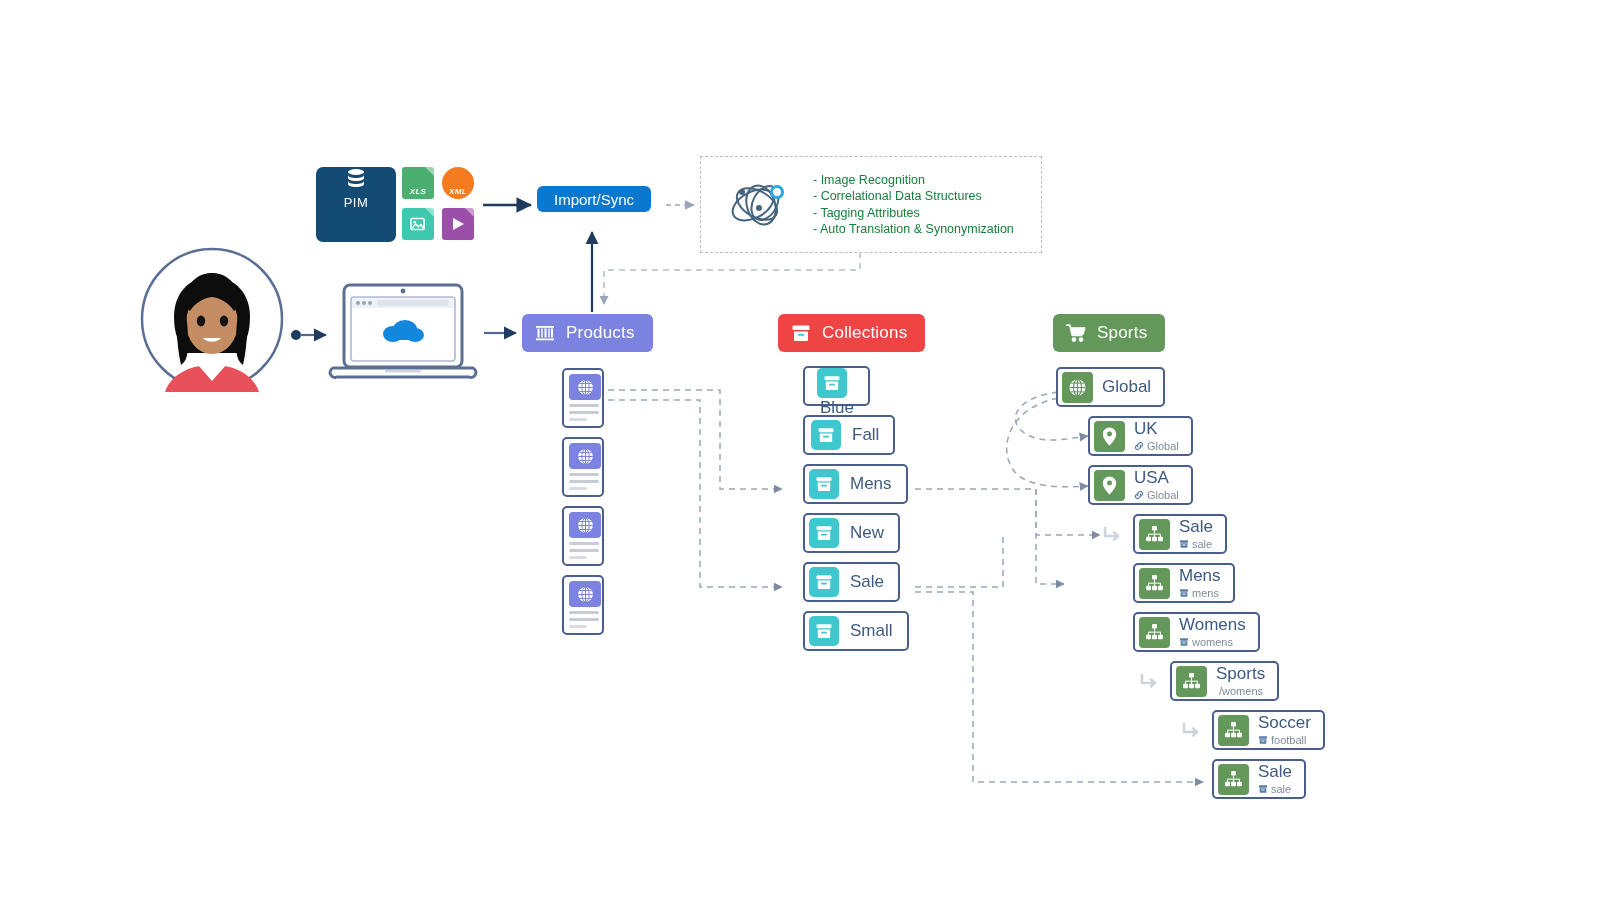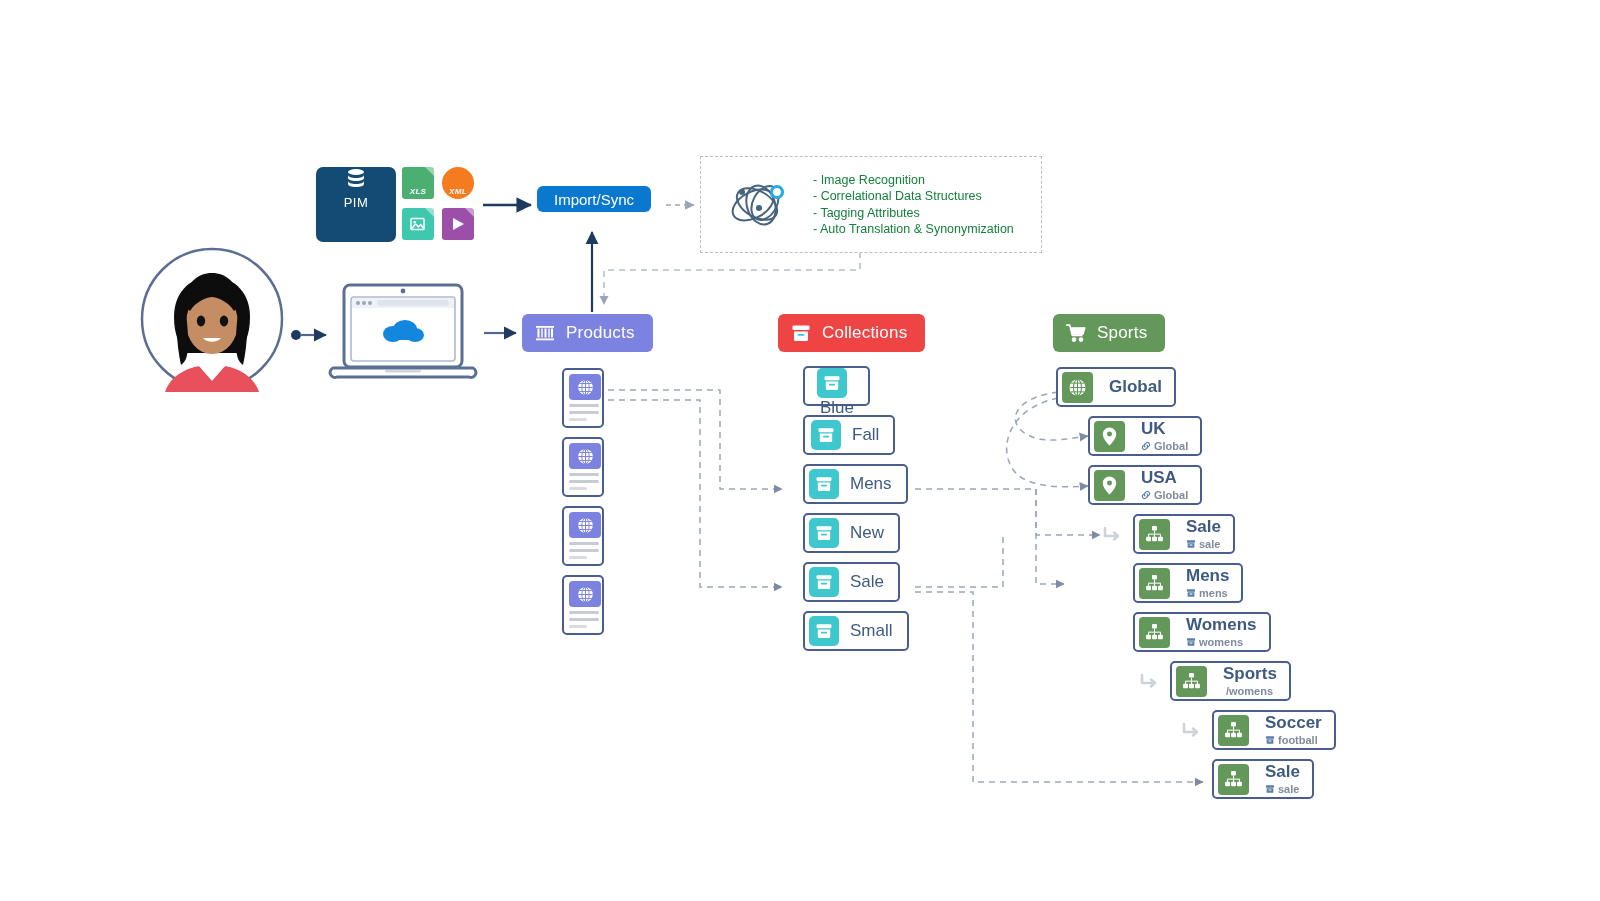--- a/index.html
+++ b/index.html
@@ -86,21 +86,21 @@
   .cnode .ctxt{font-size:17px;color:#3e5a80;margin-left:11px;white-space:nowrap;}
 
   
   .snode{
     height:40px;background:#fff;border:2px solid #4a5d8f;border-radius:5px;box-sizing:border-box;
     display:flex;align-items:center;padding:0 12px 0 4px;
   }
   .snode .sico{
     width:31px;height:31px;border-radius:4px;background:#63985a;display:flex;align-items:center;justify-content:center;flex:none;
   }
-  .snode .stext{margin-left:16px;display:flex;flex-direction:column;justify-content:flex-start;line-height:1;font-weight:bold;}
+  .snode .stext{margin-left:9px;display:flex;flex-direction:column;justify-content:flex-start;line-height:1;}
   .snode .stitle{font-size:17px;color:#3e5a80;white-space:nowrap;line-height:18px;}
   .snode .ssub{font-size:11px;color:#7f8b9c;white-space:nowrap;margin-top:2px;display:flex;align-items:center;line-height:12px;}
   .snode .ssub .subico{margin-right:3px;display:inline-flex;align-items:center;}
   .snode.one-line{align-items:center;}
   .snode.one-line .stitle{font-size:17px;}
 
   .indent-hook{position:absolute;width:22px;height:18px;color:#cdd3da;}
 </style>
 </head>
 <body>

